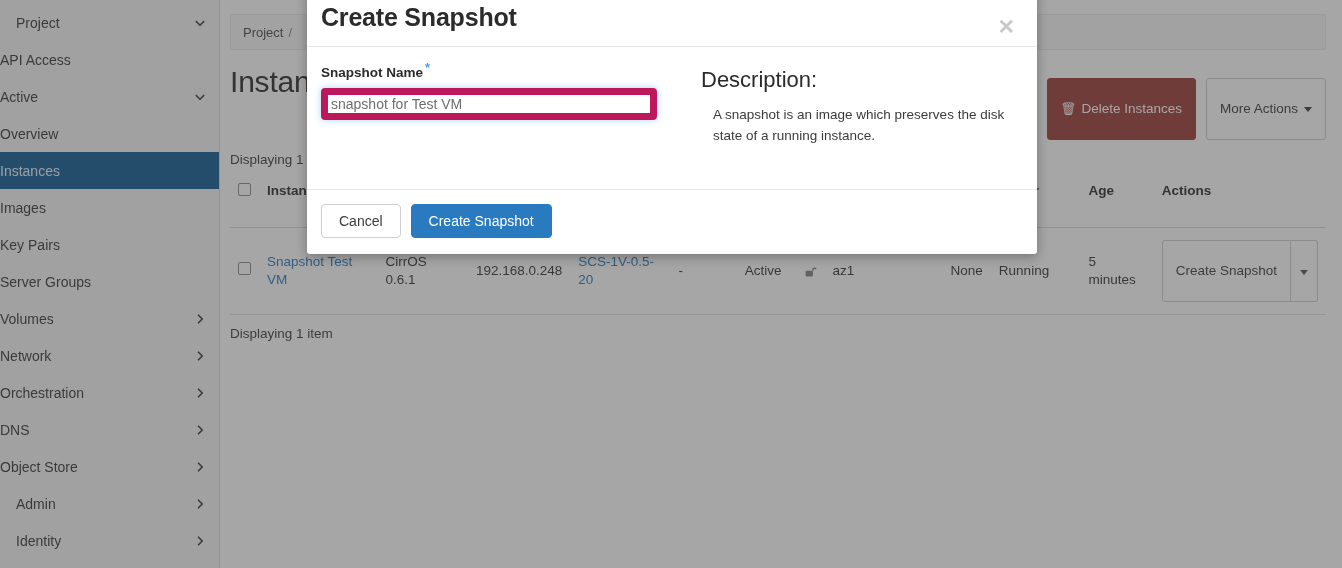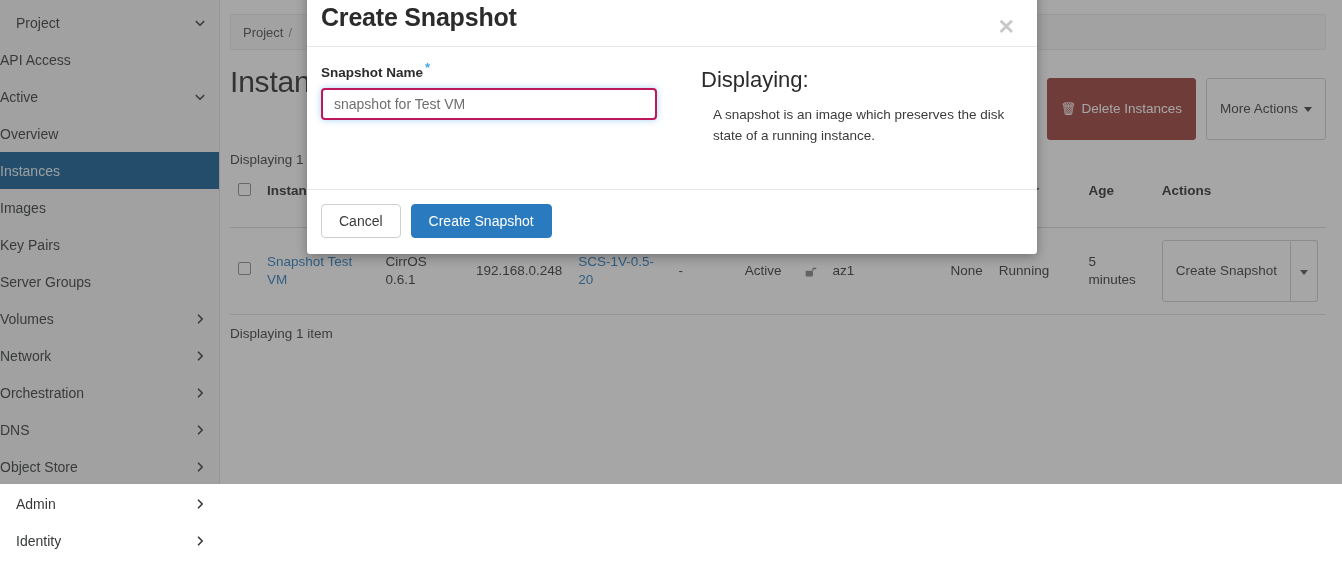--- a/index.html
+++ b/index.html
@@ -7,21 +7,21 @@
     margin: 0; padding: 0;
     width: 1342px; height: 568px;
     overflow: hidden;
     font-family: "Liberation Sans", sans-serif;
     background: #ffffff;
   }
 
   #page {
     position: relative;
     width: 1342px;
-    height: 484px;
+    height: 568px;
     background: #ffffff;
   }
 
   
   #app {
     position: absolute;
     inset: 0;
     display: flex;
   }
 
@@ -266,23 +266,23 @@
   .req-star {
     color: #4aa3e0;
     font-size: 13px;
     vertical-align: super;
     margin-left: 2px;
     line-height: 0;
   }
   .text-input {
     width: 336px;
     height: 32px;
-    border: 2px solid #be185d;
+    border: 7px solid #be185d;
     border-radius: 4px;
-    padding: 4px 11px;
+    padding: 4px 3px;
     font-size: 14px;
     font-family: "Liberation Sans", sans-serif;
     color: #6e6e6e;
     outline: none;
     box-shadow: 0 0 7px rgba(102,175,233,.55);
     background: #fff;
   }
   .desc-col { flex: 1 1 auto; padding-top: 2px; }
   .desc-title {
     font-size: 22px;
@@ -514,21 +514,21 @@
     </div>
 
     <div class="modal-body">
       <div class="form-col">
         <label class="field-label">
           <span>Snapshot Name</span><span class="req-star">*</span>
         </label>
         <input class="text-input" type="text" value="snapshot for Test VM" style="">
       </div>
       <div class="desc-col">
-        <h3 class="desc-title">Displaying:</h3>
+        <h3 class="desc-title">Description:</h3>
         <p class="desc-text">A snapshot is an image which preserves the disk state of a running instance.</p>
       </div>
     </div>
 
     <div class="modal-foot">
       <button class="btn-modal">Cancel</button>
       <button class="btn-modal btn-primary">Create Snapshot</button>
     </div>
   </div>
 

